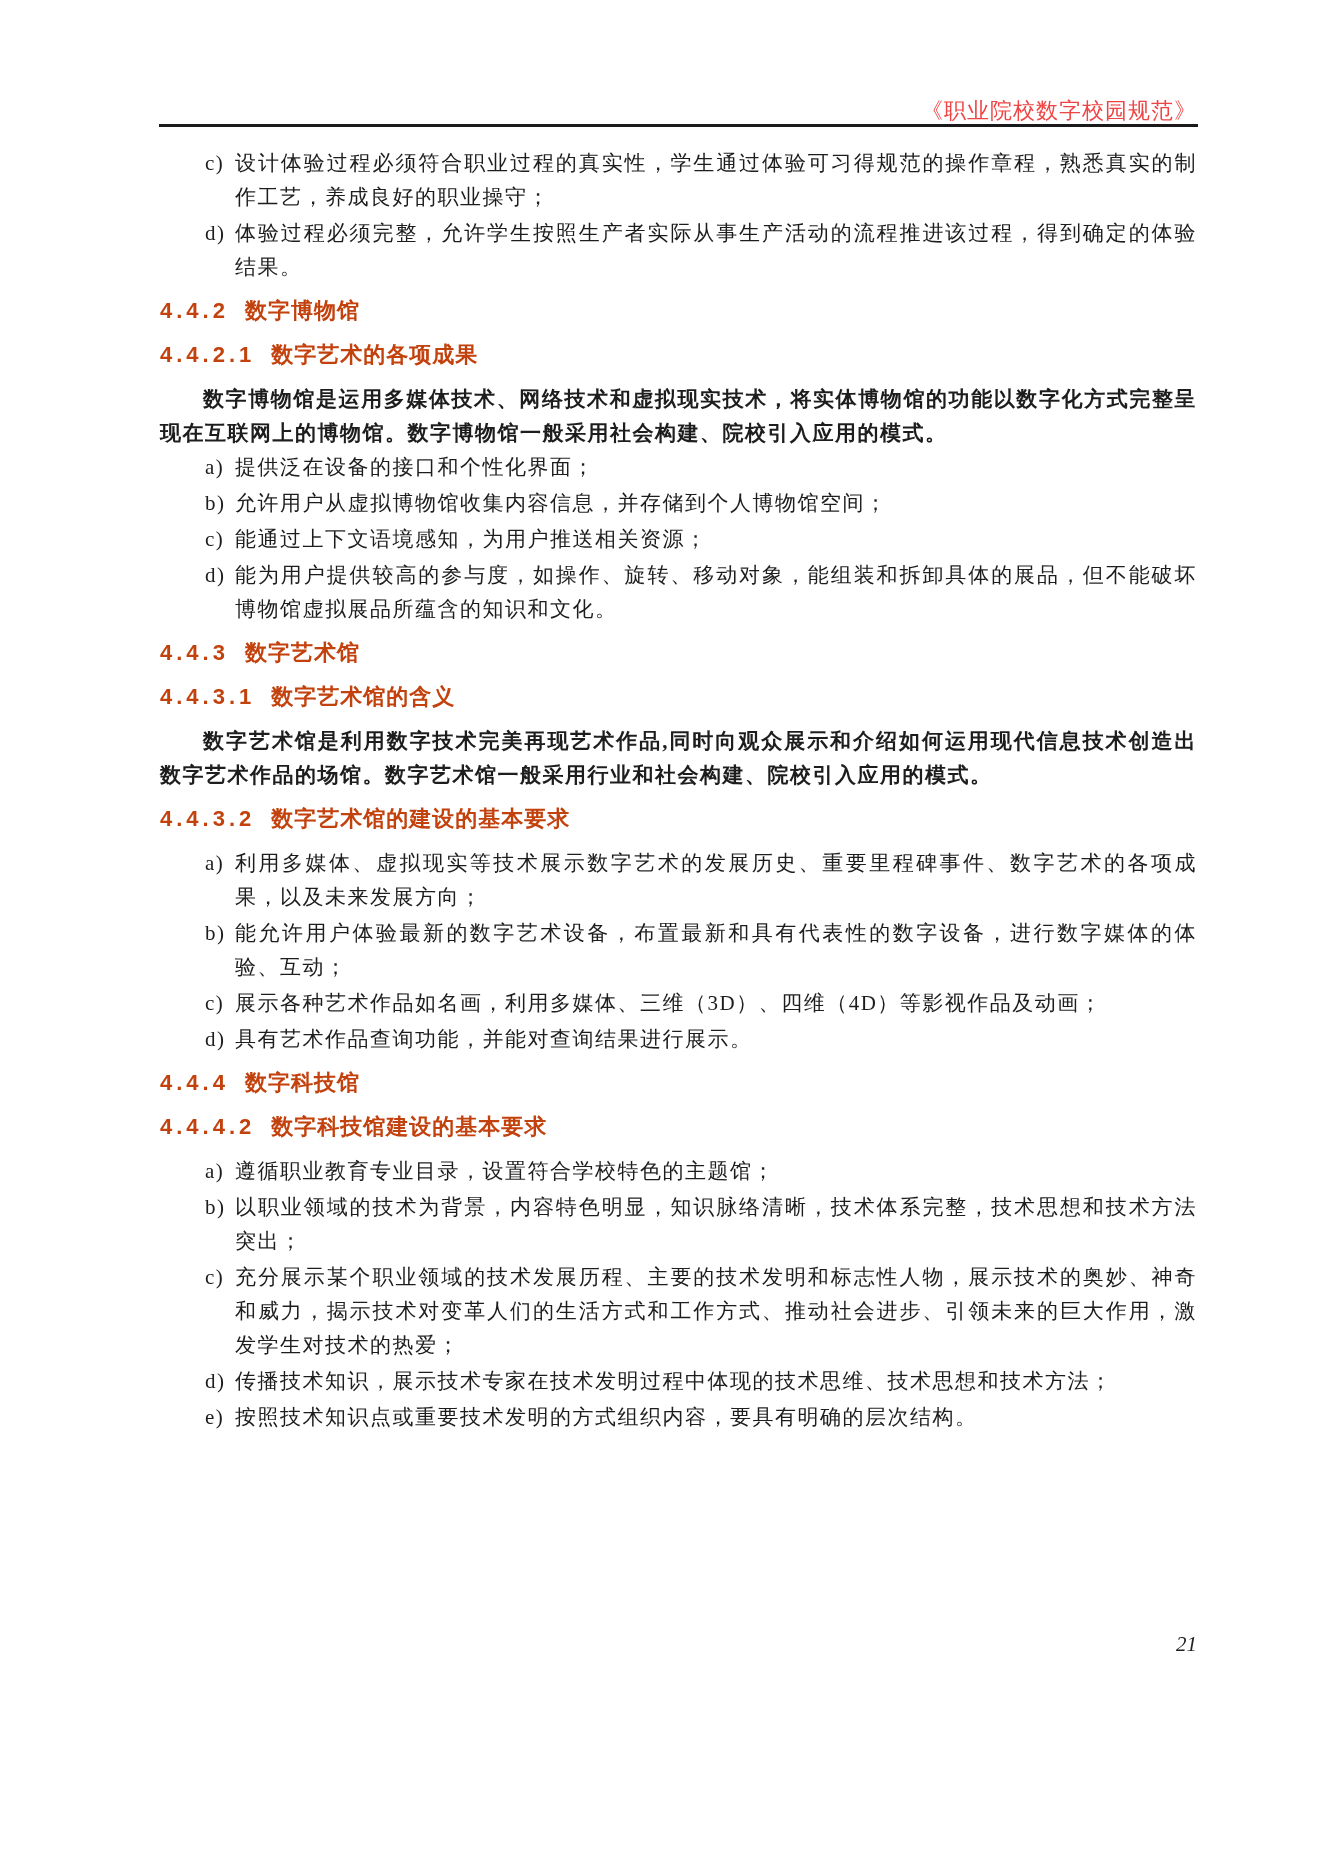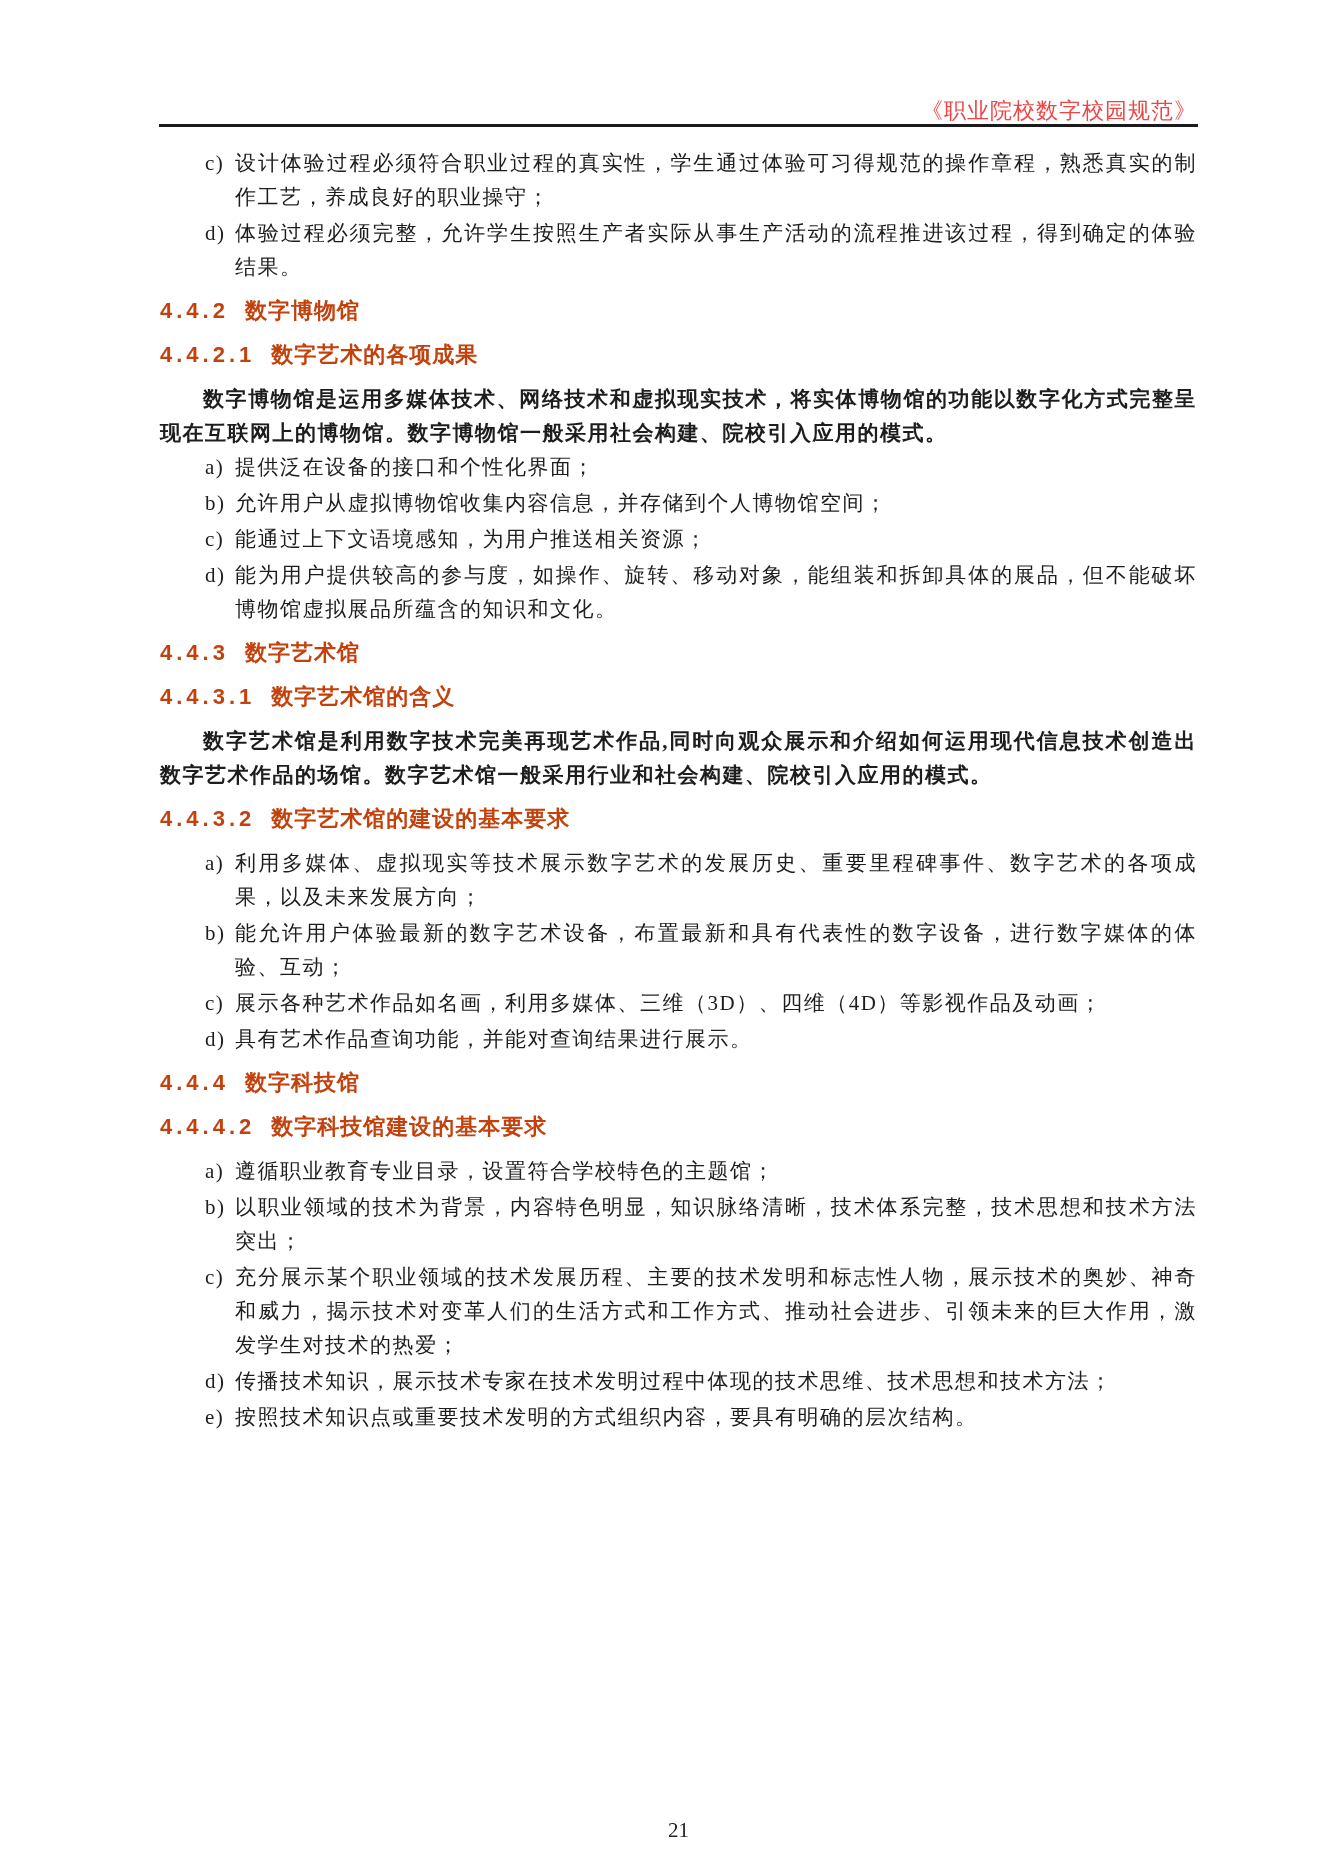--- a/index.html
+++ b/index.html
@@ -61,24 +61,25 @@
     letter-spacing: 1px;
     color: #c2410c;
   }
   .h-num {
     display: inline-block;
     margin-right: 16px;
     letter-spacing: 4px;
   }
   .page-number {
     position: absolute;
-    left: 160px; width: 1037px; top: 1818px;
-    text-align: center;
+    left: 160px; width: 1037px; top: 1632px;
+    text-align: right;
     font-size: 21px;
     color: #222222;
+    font-style: italic;
   }
 </style>
 </head>
 <body>
 
 <div class="page">
 
   <div class="doc-header">《职业院校数字校园规范》</div>
   <div class="header-rule"></div>
 

